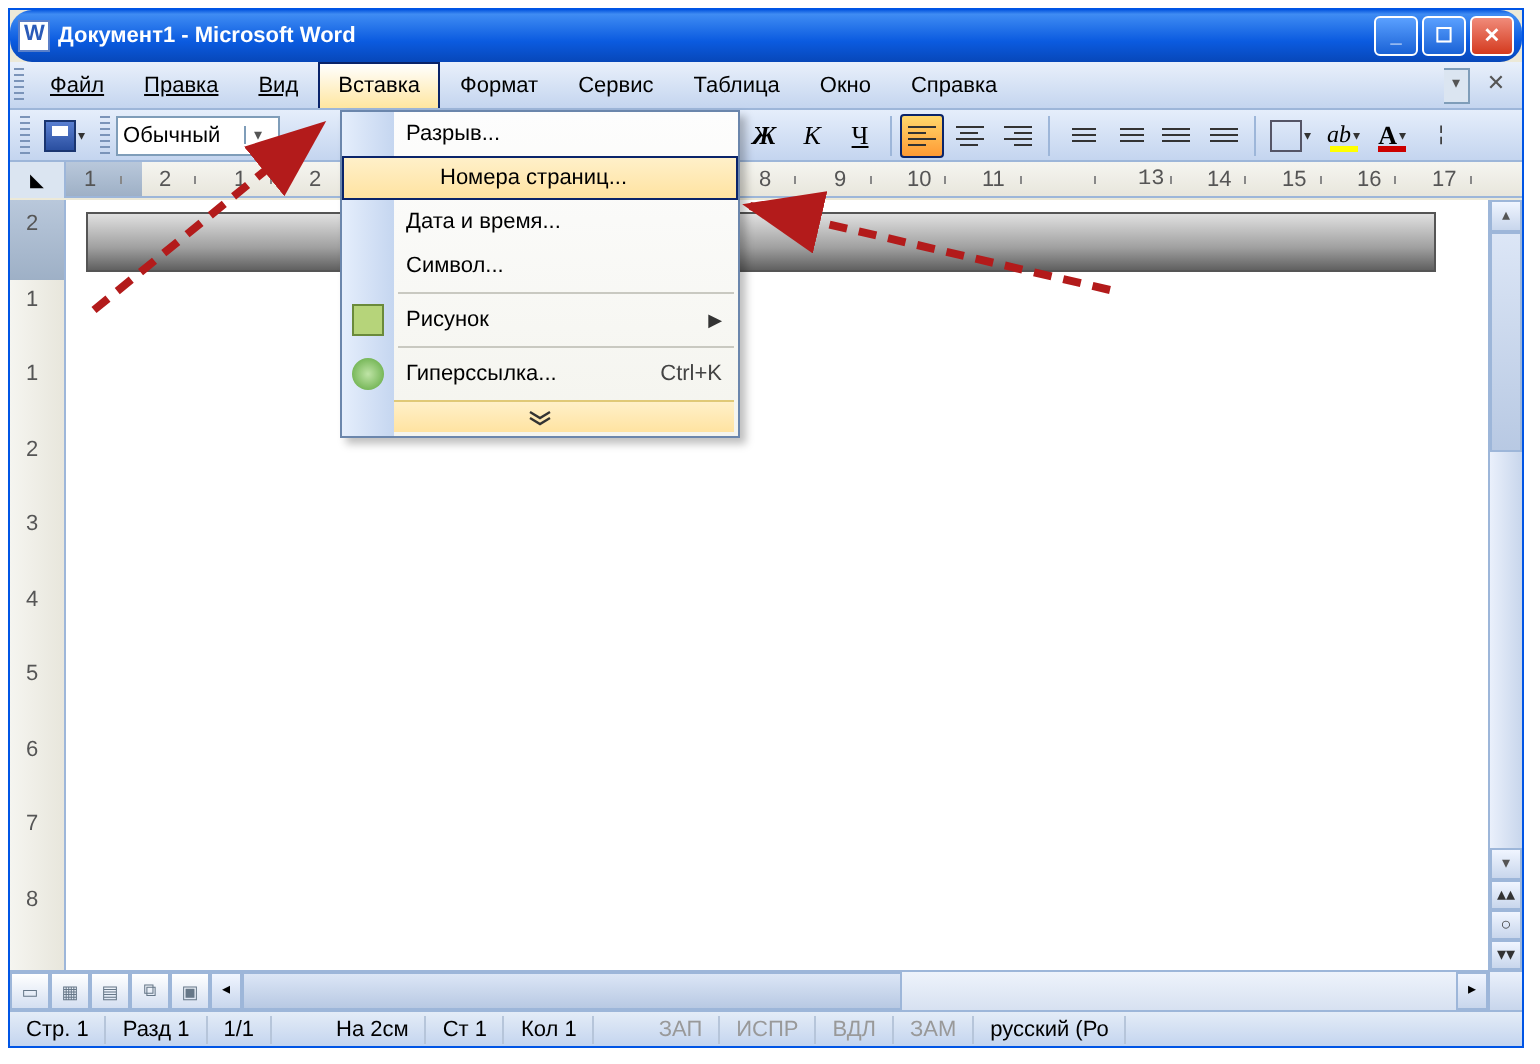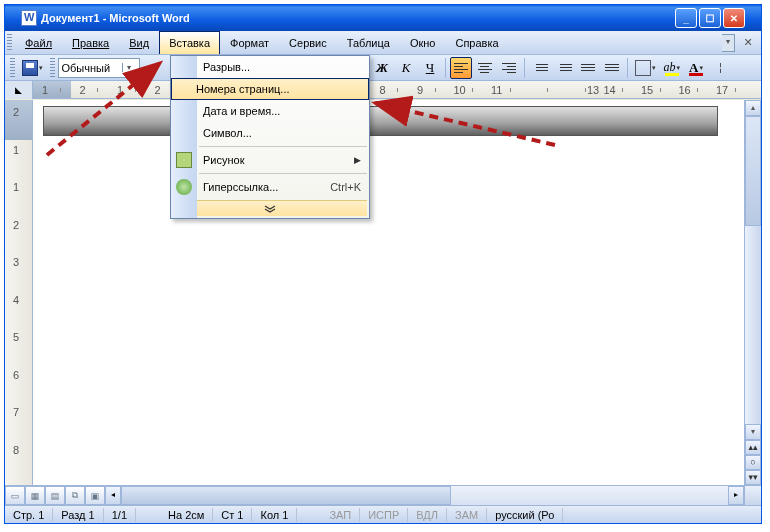--- a/index.html
+++ b/index.html
@@ -1,21 +1,21 @@
 <!DOCTYPE html>
 <html><head>
 <meta charset="utf-8">
 <style>
 * { box-sizing: border-box; margin: 0; padding: 0; font-family: Tahoma, sans-serif; font-size: 11px; }
 body { background: #fff; width: 770px; height: 532px; position: relative; overflow: hidden; }
 
 .window { width: 758px; height: 520px; margin: 4px; border: 1px solid #0055e5; position: relative; background: #ece9d8; }
 
 
-.titlebar { height: 26px; background: linear-gradient(to bottom,#0b5be0 0%,#3f8cf3 8%,#0b5be0 60%,#0747b9 100%); display: flex; align-items: center; padding: 0 16px; color: #fff; font-weight: bold; }
+.titlebar { height: 26px; background: linear-gradient(to bottom,#0b5be0 0%,#3f8cf3 8%,#0b5be0 60%,#0747b9 100%); display: flex; align-items: center; padding: 0 4px; color: #fff; font-weight: bold; border-radius: 11px; }
 .titlebar .word-icon { width: 16px; height: 16px; background: #fff; border: 1px solid #5a7fc9; margin-right: 4px; position: relative; }
 .titlebar .word-icon::after { content:"W"; color:#2a5ab8; position:absolute; left:2px; top:0px; font-weight:bold; font-size:11px;}
 .titlebar .title-text { flex: 0 0 auto; }
 .titlebar .spacer { flex: 1; }
 .winbtn { width: 22px; height: 20px; margin-left: 2px; border: 1px solid #fff; border-radius: 3px; display:flex; align-items:center; justify-content:center; color:#fff; font-weight:bold; font-size:10px;}
 .winbtn.min, .winbtn.max { background: linear-gradient(to bottom,#5aa0ff,#1a62d6); }
 .winbtn.close { background: linear-gradient(to bottom,#f08b7a,#d43a1e); }
 
 
 .menubar { height: 24px; background: linear-gradient(#e9f0fb,#c4d5ef); border-bottom: 1px solid #9db6d9; display: flex; align-items: stretch; padding: 0 2px; }
@@ -85,21 +85,21 @@
 
 .statusbar { position:absolute; left:0; right:0; bottom:0; height:18px; background:linear-gradient(#e4ecf7,#c4d5ef); border-top:1px solid #9db6d9; display:flex; align-items:center; font-size:11px;}
 .statusbar .cell { padding:0 8px; border-right:1px solid #b6c5da; height:14px; line-height:14px; white-space:nowrap;}
 .statusbar .cell.dim { color:#999;}
 .statusbar .grow { flex:0 0 24px;}
 
 
 .dropdown { position:absolute; left:165px; top:50px; width:200px; background: linear-gradient(#fdfdfd,#f4f4ee); border:1px solid #6b86ac; box-shadow: 3px 3px 4px rgba(0,0,0,.25);}
 .dropdown .iconcol { position:absolute; left:0; top:0; bottom:0; width:26px; background: linear-gradient(to right,#e5eefc,#c5d6f0);}
 .dropdown .mi { position:relative; height:22px; display:flex; align-items:center; padding-left:32px; padding-right:8px;}
-.dropdown .mi.hot { background: linear-gradient(#fff0c9,#ffe3a1); border:1px solid #0a246a; padding-left:24px; padding-right:7px; height:22px;}
+.dropdown .mi.hot { background: linear-gradient(#fff0c9,#ffe3a1); border:1px solid #0a246a; padding-left:48px; padding-right:7px; height:22px;}
 .dropdown .mi .shc { margin-left:auto; color:#444;}
 .dropdown .mi .sub { margin-left:auto; font-size:9px; color:#333;}
 .dropdown .msep { height:1px; margin: 2px 2px 2px 28px; background:#c9c9c1;}
 .dropdown .mi .miicon { position:absolute; left:5px; width:16px; height:16px; }
 .dropdown .expander { height:16px; background:linear-gradient(#fff0c9,#ffe3a1); border-top:1px solid #e0c977; display:flex; align-items:center; justify-content:center; margin:2px;}
 .expander svg { display:block;}
 .miicon.pic { background:#b6d47a; border:1px solid #6a8a3b;}
 .miicon.link { border-radius:50%; background:radial-gradient(#bfe4a6,#5aa53a);}
 
 
@@ -281,21 +281,21 @@
           <span class="tick" style="left: 345.5px;">8</span>
           <span style="position: absolute; left: 364.25px; top: 7px; width: 1px; height: 4px; background: rgb(136, 136, 136);"></span>
           <span class="tick" style="left: 383px;">9</span>
           <span style="position: absolute; left: 401.75px; top: 7px; width: 1px; height: 4px; background: rgb(136, 136, 136);"></span>
           <span class="tick" style="left: 420.5px;">10</span>
           <span style="position: absolute; left: 439.25px; top: 7px; width: 1px; height: 4px; background: rgb(136, 136, 136);"></span>
           <span class="tick" style="left: 458px; text-align: right;">11</span>
           <span style="position: absolute; left: 476.75px; top: 7px; width: 1px; height: 4px; background: rgb(136, 136, 136);"></span>
           <span class="tick" style="left: 488px; margin-top: 28px;">12</span>
           <span style="position: absolute; left: 514.25px; top: 7px; width: 1px; height: 4px; background: rgb(136, 136, 136);"></span>
-          <span class="tick" style="left: 554px;">13</span>
+          <span class="tick" style="left: 536px; font-family: Liberation Mono, monospace;">13</span>
           <span style="position: absolute; left: 551.75px; top: 7px; width: 1px; height: 4px; background: rgb(136, 136, 136);"></span>
           <span class="tick" style="left: 570.5px;">14</span>
           <span style="position: absolute; left: 589.25px; top: 7px; width: 1px; height: 4px; background: rgb(136, 136, 136);"></span>
           <span class="tick" style="left: 608px;">15</span>
           <span style="position: absolute; left: 626.75px; top: 7px; width: 1px; height: 4px; background: rgb(136, 136, 136);"></span>
           <span class="tick" style="left: 645.5px;">16</span>
           <span style="position: absolute; left: 664.25px; top: 7px; width: 1px; height: 4px; background: rgb(136, 136, 136);"></span>
           <span class="tick" style="left: 683px;">17</span>
           <span style="position: absolute; left: 701.75px; top: 7px; width: 1px; height: 4px; background: rgb(136, 136, 136);"></span>
         </div>

